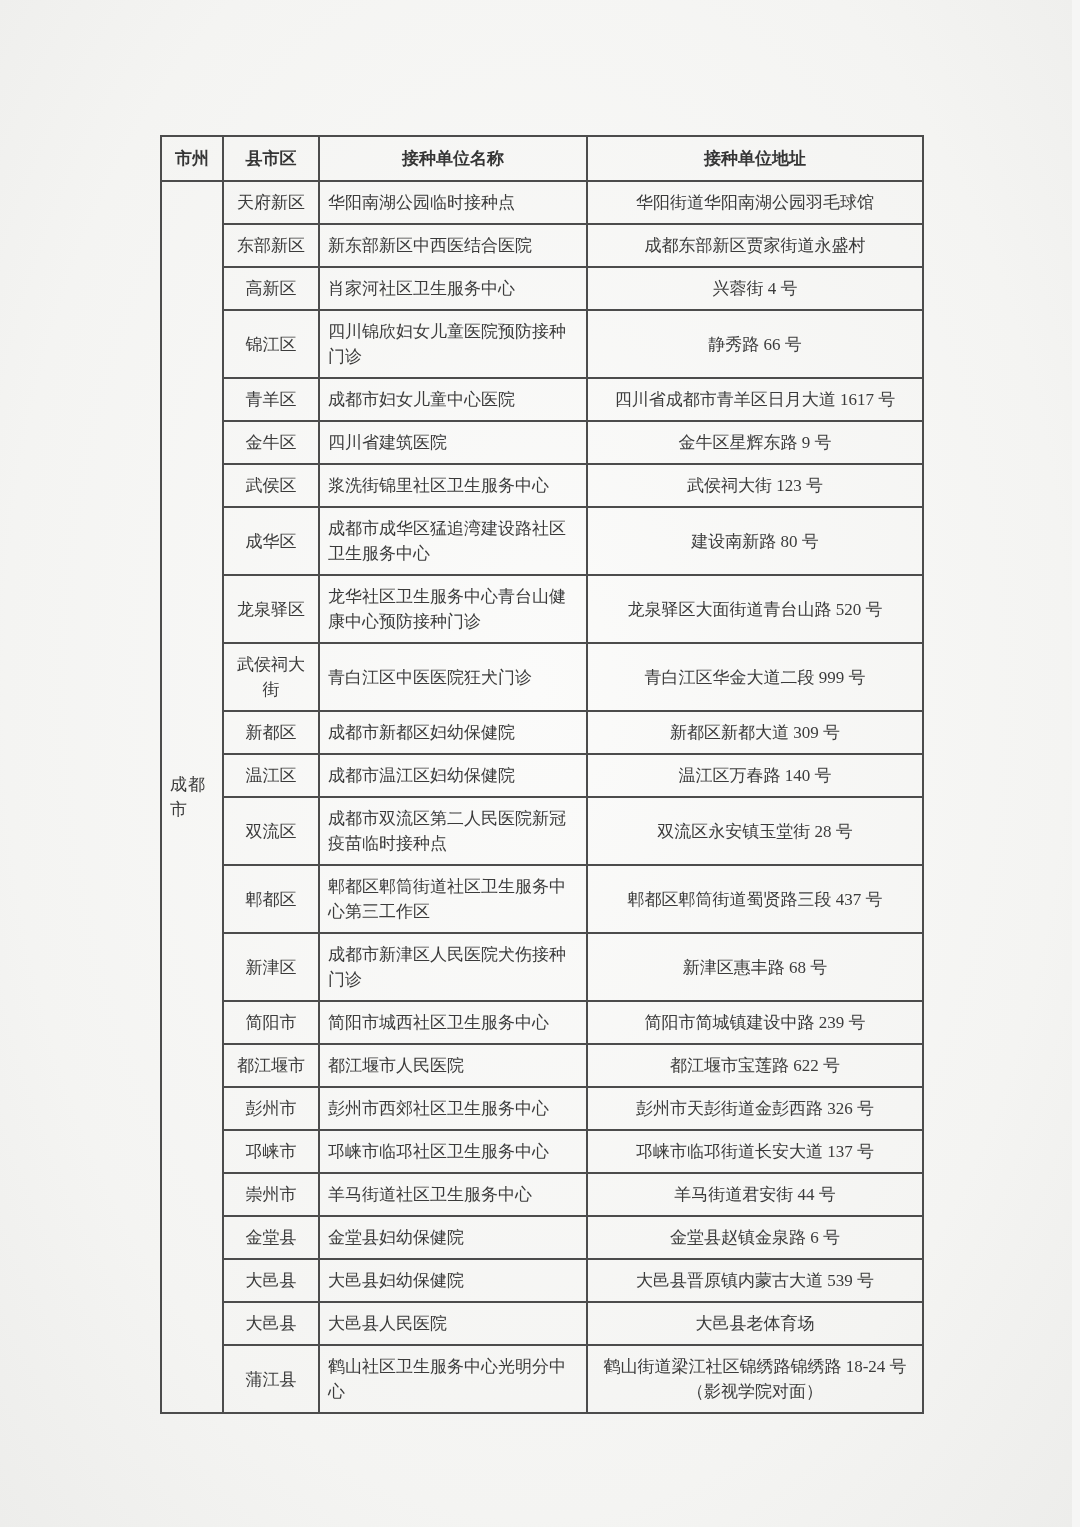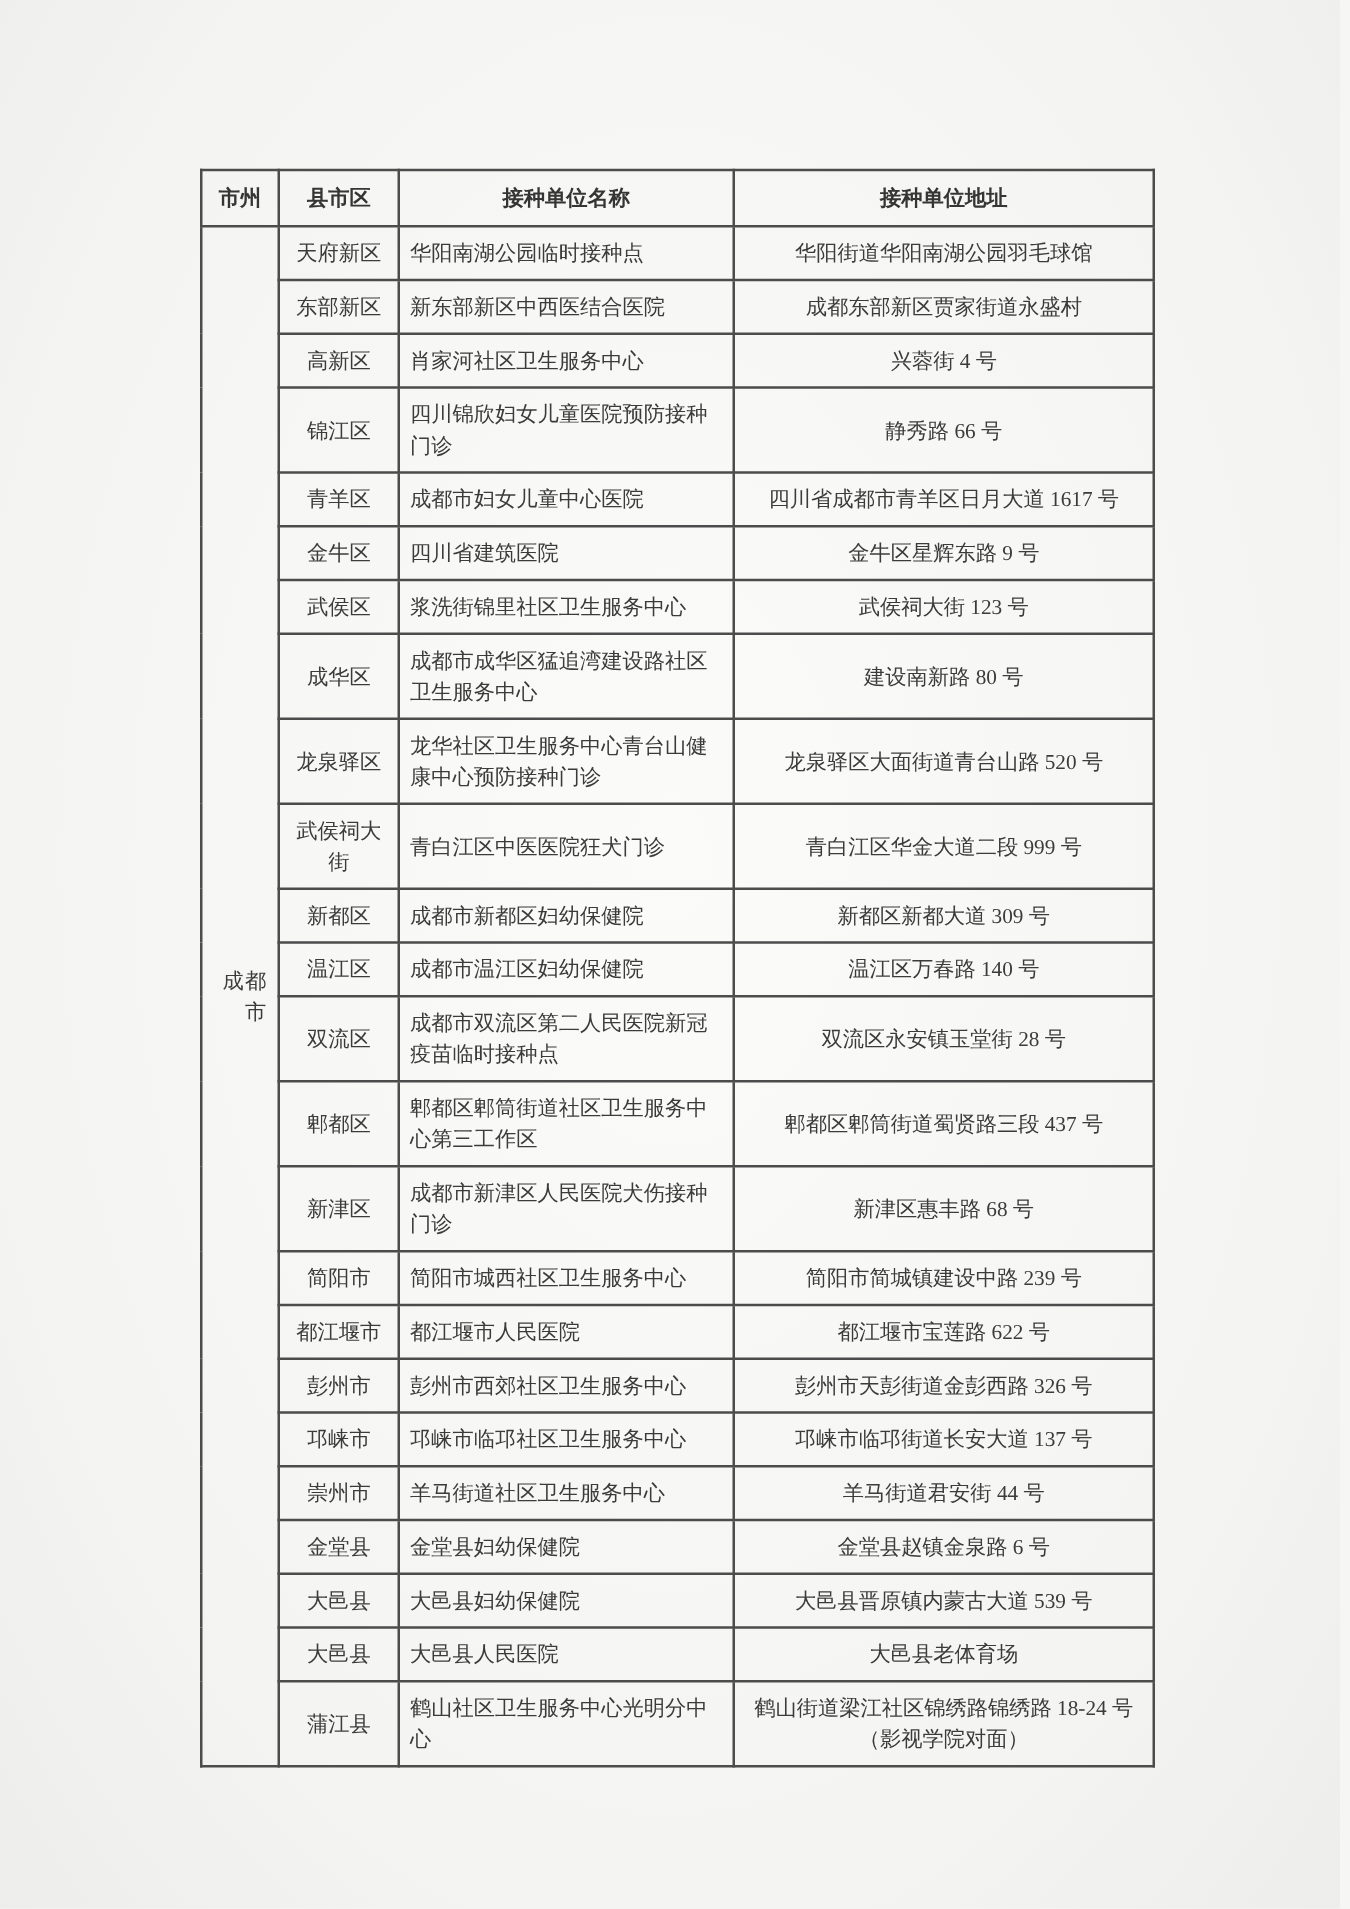--- a/index.html
+++ b/index.html
@@ -42,21 +42,21 @@
     font-weight: bold;
     text-align: center;
     color: #353535;
     padding: 9px 4px;
   }
   col.c-city { width: 62px; }
   col.c-district { width: 96px; }
   col.c-name { width: 268px; }
   col.c-address { width: 336px; }
   td.city-cell {
-    text-align: right;
+    text-align: left;
     font-size: 17px;
     letter-spacing: 1px;
     padding: 4px 6px;
   }
   td.district-cell {
     text-align: center;
     padding-left: 9px;
     padding-right: 4px;
   }
   td.site-name-cell {

